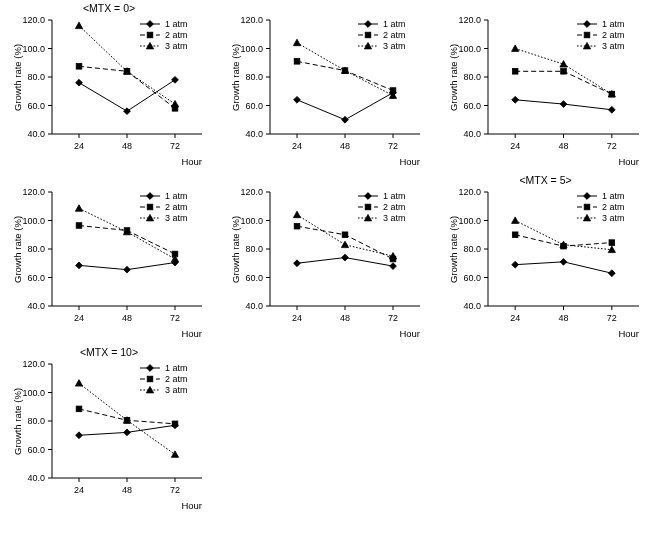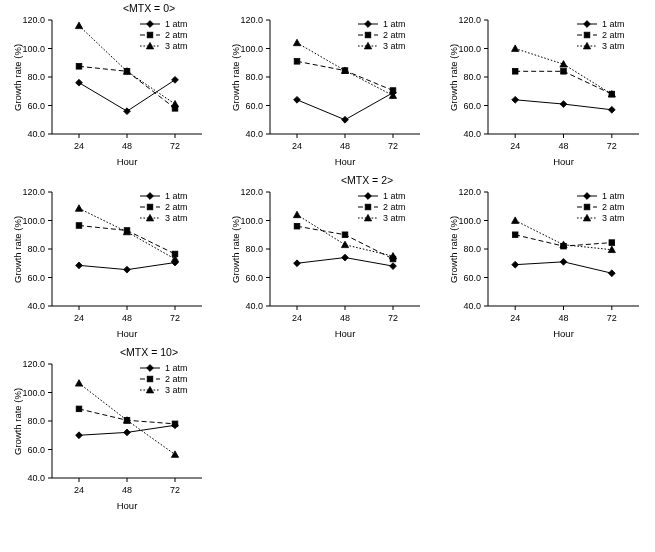--- a/index.html
+++ b/index.html
@@ -26,37 +26,36 @@
   }
   .panel.empty { visibility: hidden; }
   .panel-title {
     position: absolute;
     top: 2px;
     left: 0;
     width: 100%;
     text-align: center;
     font-size: 10.5px;
     letter-spacing: 0px;
-    padding-left: 40px;
   }
   .plot-svg {
     position: absolute;
     top: 0;
     left: 0;
   }
   .ylabel {
     position: absolute;
     font-size: 9.5px;
     transform-origin: 0 0;
     white-space: nowrap;
   }
   .xlabel {
     position: absolute;
     font-size: 9.5px;
-    text-align: center;
+    text-align: right;
     white-space: nowrap;
   }
   text {
     font-family: "Liberation Sans", sans-serif;
   }
   .legend-text {
     font-size: 9px;
   }
   .tick-text {
     font-size: 9px;
@@ -337,21 +336,20 @@
         <line x1="140" y1="46" x2="160" y2="46" stroke="#000" stroke-width="1" stroke-dasharray="1.6,1.8"></line>
         <g>
           <polygon points="150,42.4 153.6,48.88 146.4,48.88" fill="#000" stroke="#000" stroke-width="0.8"></polygon>
         </g>
         <text x="165" y="49.2" class="legend-text" fill="#000">3 atm</text>
       </svg>
       <div class="ylabel" style="left: 12px; top: 111px; transform: rotate(-90deg);">Growth rate (%)</div>
       <div class="xlabel" style="left: 52px; width: 150px; top: 156px;">Hour</div>
     </div>
     <div class="panel">
-      <div class="panel-title">&lt;MTX = 2&gt;</div>
       <svg width="218" height="172" class="plot-svg">
         <line x1="52" y1="20" x2="52" y2="134" stroke="#000" stroke-width="1"></line>
         <line x1="52" y1="134" x2="202" y2="134" stroke="#000" stroke-width="1"></line>
         <line x1="48" y1="134" x2="52" y2="134" stroke="#000" stroke-width="1"></line>
         <text x="45" y="137.2" text-anchor="end" class="tick-text" fill="#000">40.0</text>
         <line x1="48" y1="105.5" x2="52" y2="105.5" stroke="#000" stroke-width="1"></line>
         <text x="45" y="108.7" text-anchor="end" class="tick-text" fill="#000">60.0</text>
         <line x1="48" y1="77" x2="52" y2="77" stroke="#000" stroke-width="1"></line>
         <text x="45" y="80.2" text-anchor="end" class="tick-text" fill="#000">80.0</text>
         <line x1="48" y1="48.5" x2="52" y2="48.5" stroke="#000" stroke-width="1"></line>
@@ -407,20 +405,21 @@
         <line x1="140" y1="46" x2="160" y2="46" stroke="#000" stroke-width="1" stroke-dasharray="1.6,1.8"></line>
         <g>
           <polygon points="150,42.4 153.6,48.88 146.4,48.88" fill="#000" stroke="#000" stroke-width="0.8"></polygon>
         </g>
         <text x="165" y="49.2" class="legend-text" fill="#000">3 atm</text>
       </svg>
       <div class="ylabel" style="left: 12px; top: 111px; transform: rotate(-90deg);">Growth rate (%)</div>
       <div class="xlabel" style="left: 52px; width: 150px; top: 156px;">Hour</div>
     </div>
     <div class="panel">
+      <div class="panel-title">&lt;MTX = 5&gt;</div>
       <svg width="219" height="172" class="plot-svg">
         <line x1="52" y1="20" x2="52" y2="134" stroke="#000" stroke-width="1"></line>
         <line x1="52" y1="134" x2="203" y2="134" stroke="#000" stroke-width="1"></line>
         <line x1="48" y1="134" x2="52" y2="134" stroke="#000" stroke-width="1"></line>
         <text x="45" y="137.2" text-anchor="end" class="tick-text" fill="#000">40.0</text>
         <line x1="48" y1="105.5" x2="52" y2="105.5" stroke="#000" stroke-width="1"></line>
         <text x="45" y="108.7" text-anchor="end" class="tick-text" fill="#000">60.0</text>
         <line x1="48" y1="77" x2="52" y2="77" stroke="#000" stroke-width="1"></line>
         <text x="45" y="80.2" text-anchor="end" class="tick-text" fill="#000">80.0</text>
         <line x1="48" y1="48.5" x2="52" y2="48.5" stroke="#000" stroke-width="1"></line>

